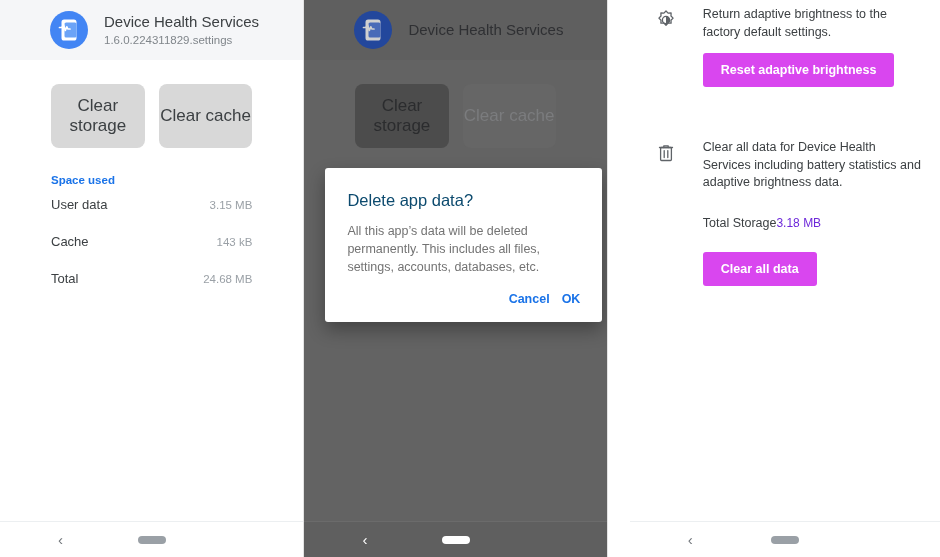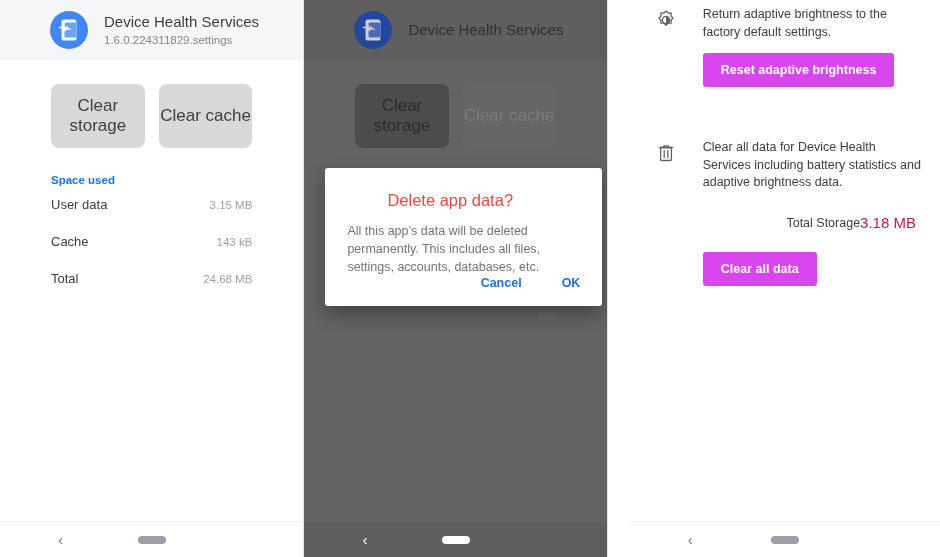--- a/index.html
+++ b/index.html
@@ -80,27 +80,27 @@
   .panel-middle .nav-pill { background: #ffffff; }
 
   
   .dialog {
     position: absolute; z-index: 5;
     left: 21px; top: 168px; width: 277px;
     background: #ffffff; border-radius: 3px;
     box-shadow: 0 8px 18px rgba(0,0,0,0.32);
     padding: 21px 22px 10px 22px;
   }
-  .dialog-title { font-size: 16.5px; color: #ef4444; line-height: 22px; margin-left: 40px; }
+  .dialog-title { font-size: 16.5px; color: #0c4a6e; line-height: 22px; }
   .dialog-body {
     font-size: 12.5px; color: #737373; line-height: 18px; margin-top: 11px;
   }
   .dialog-actions {
     display: flex; justify-content: flex-end; align-items: flex-end;
-    gap: 40px; padding-bottom: 6px;
+    gap: 12px; margin-top: 16px; padding-bottom: 6px;
   }
   .text-btn {
     background: none; border: none; cursor: pointer;
     font-family: "Liberation Sans", sans-serif;
     font-size: 12.5px; font-weight: bold; color: #1a73e8;
   }
 
   
   .info-block { display: flex; padding: 6px 18px 0 24px; }
   .info-icon { flex: 0 0 24px; width: 24px; height: 24px; margin-top: 2px; }
@@ -109,25 +109,25 @@
     margin-left: 25px; font-size: 12.5px; color: #3c4043; line-height: 17.5px;
   }
   .cta-wrap { padding: 12px 0 0 73px; }
   .cta-btn {
     background: #d946ef; border: none; border-radius: 3px; cursor: pointer;
     font-family: "Liberation Sans", sans-serif;
     font-size: 12.5px; font-weight: bold; color: #ffffff;
     padding: 10px 18px;
   }
   .storage-row {
-    display: flex; justify-content: flex-end; align-items: center;
+    display: flex; justify-content: flex-start; align-items: center;
     padding: 0 24px 0 73px; height: 34px;
   }
   .storage-key { font-size: 12.5px; color: #3c4043; }
-  .storage-val { font-size: 15px; color: #be185d; }
+  .storage-val { font-size: 12px; color: #6d28d9; }
   .gap-lg { height: 46px; }
   .gap-md { height: 14px; }
 </style>
 </head>
 <body>
 
 <div class="screens">
 
   <div class="panel panel-left">
 

